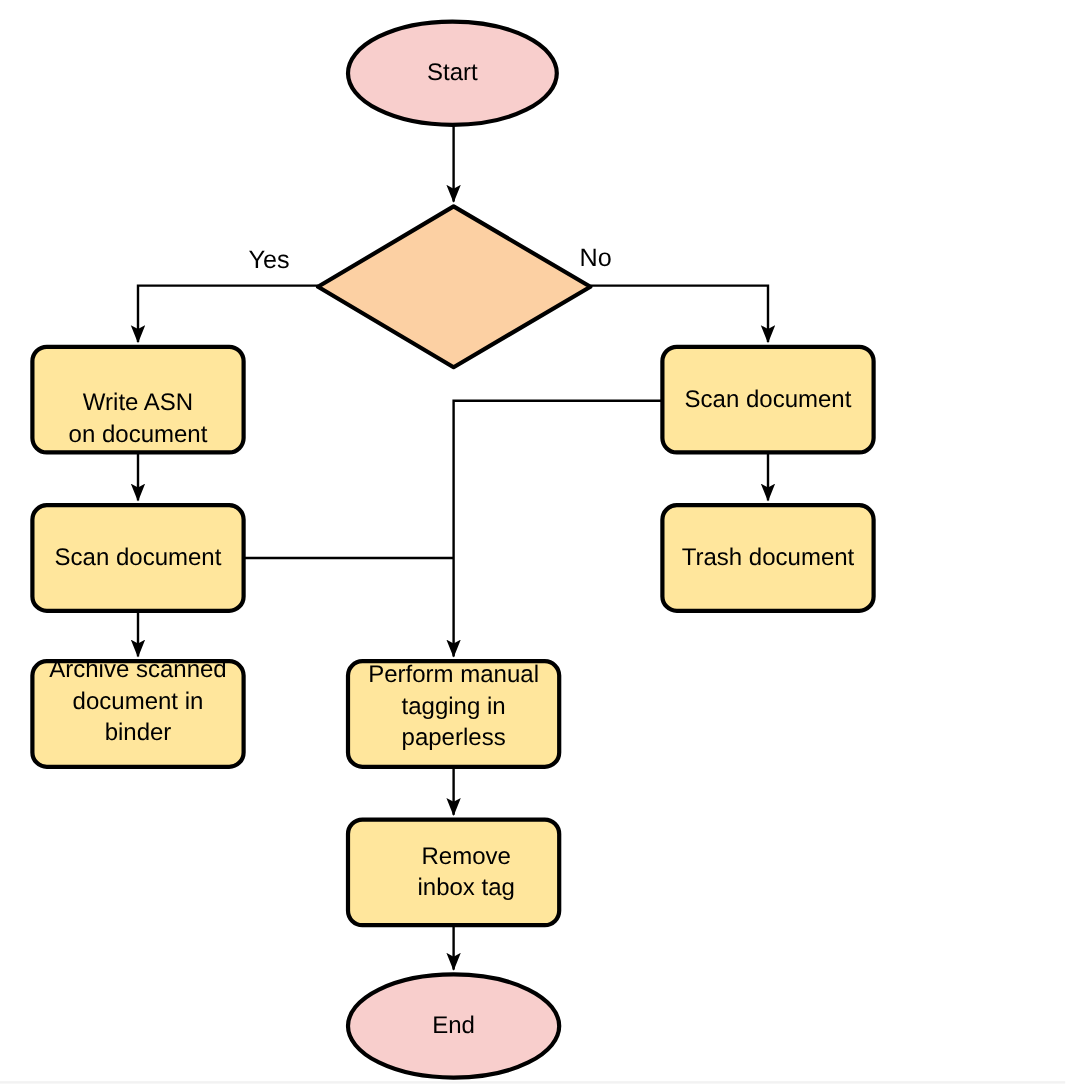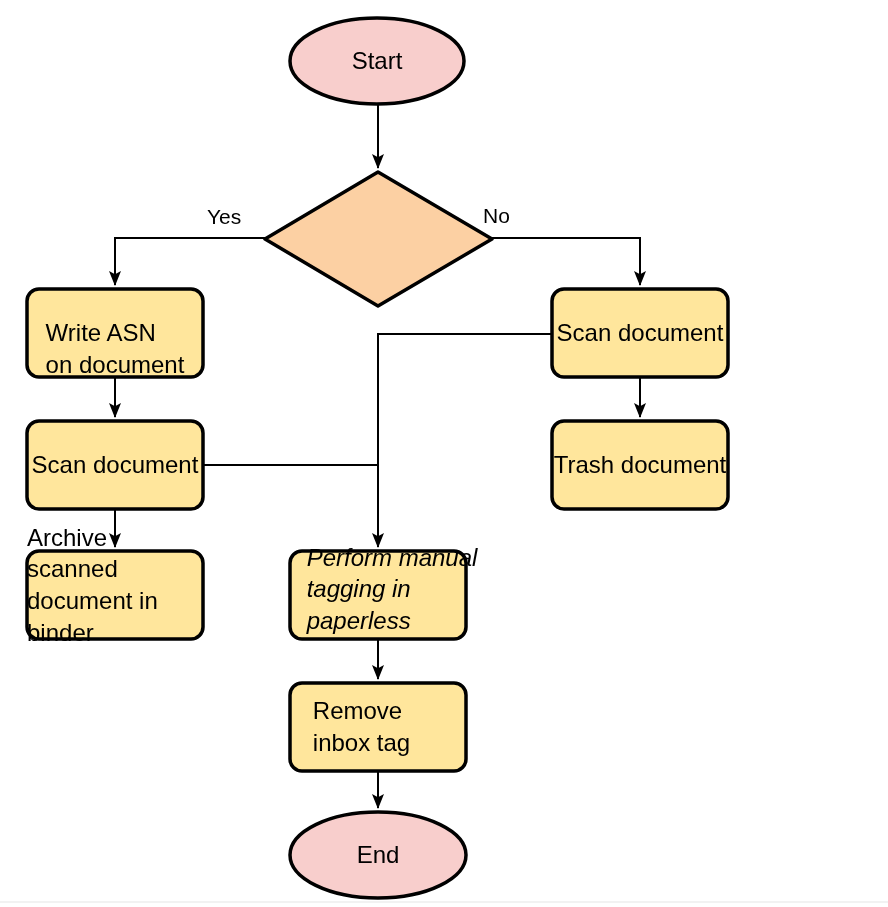--- a/index.html
+++ b/index.html
@@ -17,23 +17,23 @@
   .edge   { stroke: var(--edge-stroke, #000); stroke-width: 2; fill: none; }
   .arrowhead { fill: var(--edge-stroke, #000); }
   .fill-terminator { fill: var(--terminator-pink, #f8cecc); }
   .fill-decision   { fill: var(--decision-orange, #fcd0a3); }
   .fill-process    { fill: var(--process-yellow, #ffe69c); }
   .node-label {
     position: absolute;
     display: flex;
     align-items: center;
     justify-content: center;
-    text-align: left;
+    text-align: center;
     white-space: pre-line;
-    font-size: 24px;
+    font-size: 20px;
     line-height: 1.32;
     pointer-events: none;
   }
   .edge-label {
     position: absolute;
     font-size: 21px;
     white-space: pre;
     pointer-events: none;
   }
   .annotation {
@@ -90,24 +90,24 @@
 
   <div class="node-label" style="left:290px; top:18px;  width:174px; height:86px;">Start</div>
   <div class="node-label" style="left:27px;  top:305px; width:176px; height:88px;">Write ASN
 on document</div>
   <div class="node-label" style="left:27px;  top:421px; width:176px; height:88px;">Scan document</div>
   <div class="node-label" style="left:27px;  top:551px; width:176px; height:68px;">Archive scanned
 document in
 binder</div>
   <div class="node-label" style="left:552px; top:289px; width:176px; height:88px;">Scan document</div>
   <div class="node-label" style="left:552px; top:421px; width:176px; height:88px;">Trash document</div>
-  <div class="node-label" style="left:304px; top:551px; width:176px; height:76px;font-style:italic;">Perform manual
+  <div class="node-label" style="left:290px; top:551px; width:176px; height:76px;">Perform manual
 tagging in
 paperless</div>
-  <div class="node-label" style="left:290px; top:683px; width:143px; height:88px;">Remove
+  <div class="node-label" style="left:290px; top:683px; width:143px; height:88px;padding-left:27px;">Remove
 inbox tag</div>
   <div class="node-label" style="left:290px; top:812px; width:176px; height:86px;">End</div>
 
   <div class="edge-label" style="left:207px; top:205px; width:80px;">Yes</div>
   <div class="edge-label" style="left:483px; top:204px; width:80px;">No</div>
 
 
   <div class="bottom-divider"></div>
 </div>
 

